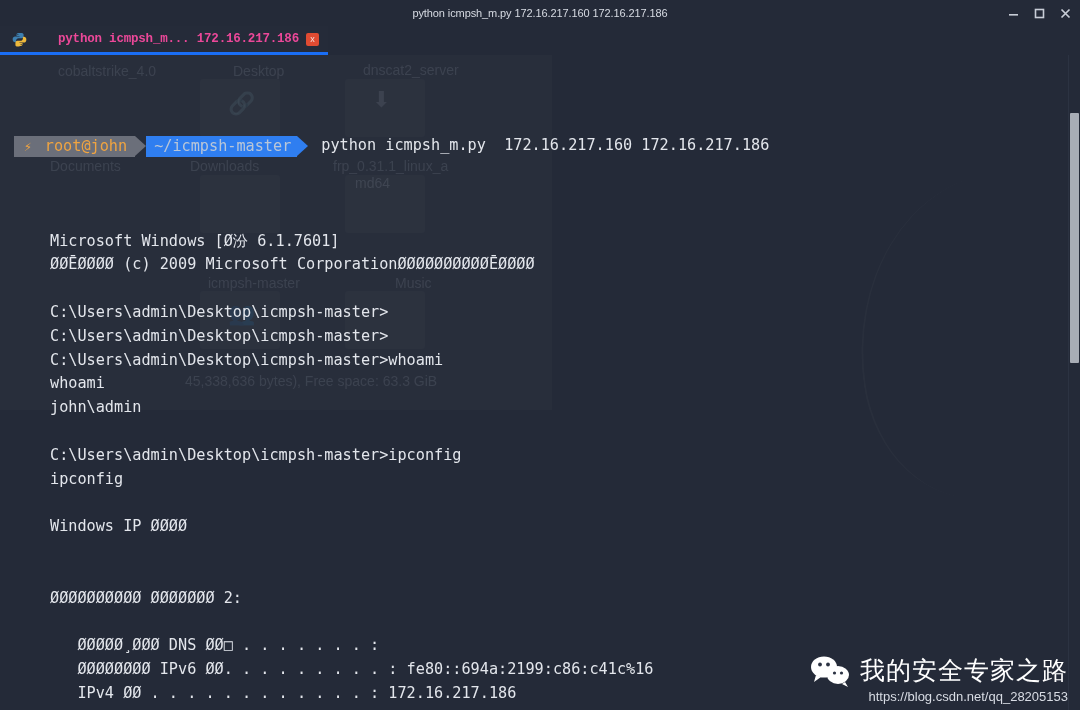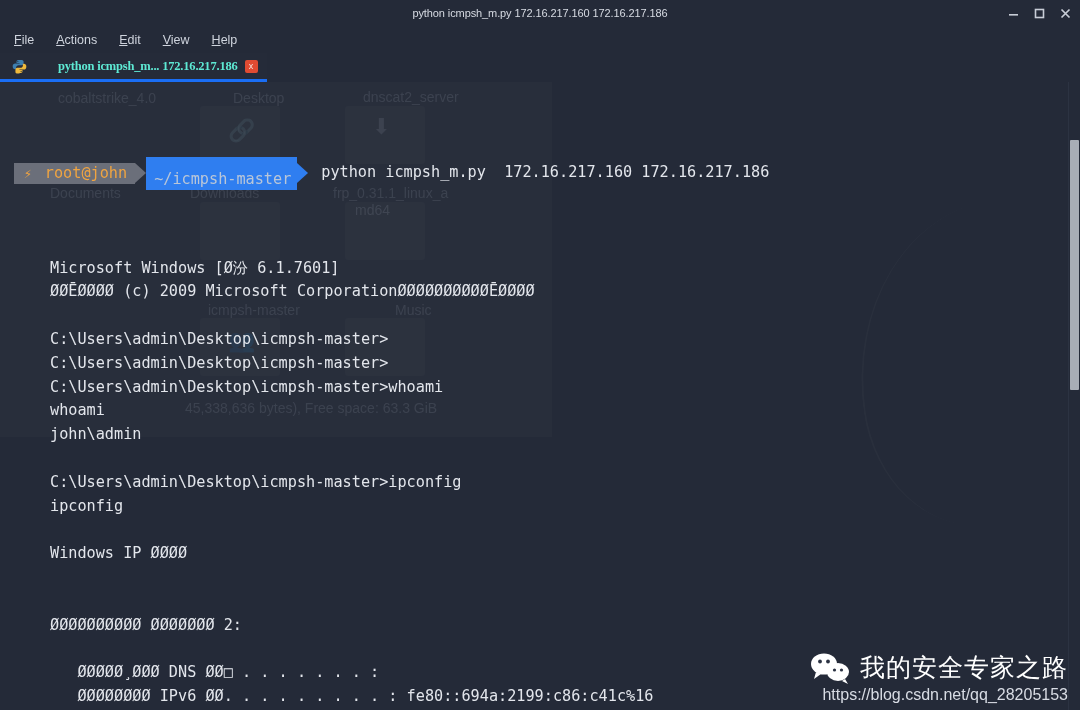--- a/index.html
+++ b/index.html
@@ -107,22 +107,22 @@
   }
   .tab-icon {
     width: 15px;
     height: 15px;
     flex: 0 0 15px;
     display: block;
   }
   .tab-label {
     font-size: 12.5px;
     font-weight: bold;
-    color: #5eead4;
-    font-family: Liberation Serif, serif;
+    color: #ec4899;
+    font-family: Liberation Mono, monospace;
     white-space: nowrap;
     letter-spacing: -0.2px;
     padding-left: 24px;
   }
   .tab-close {
     width: 13px;
     height: 13px;
     background: #e04b32;
     border-radius: 2px;
     display: flex;
@@ -217,21 +217,21 @@
   .seg-a .bolt { color: #f0a441; margin-right: 13px; font-size: 13px; }
   .arrow-a {
     width: 0; height: 0;
     border-top: 10.5px solid transparent;
     border-bottom: 10.5px solid transparent;
     border-left: 11px solid #6b6f7a;
   }
   .seg-b {
     background: #2f7ef0;
     color: #b9c6d8;
-    padding: 12px 6px 0 8px;
+    padding: 0 6px 0 8px;
   }
   .arrow-b {
     width: 0; height: 0;
     border-top: 10.5px solid transparent;
     border-bottom: 10.5px solid transparent;
     border-left: 11px solid #2f7ef0;
   }
   .cmd-after { margin-left: 13px; color: #e3e6ec; white-space: pre; }
 
   
@@ -268,21 +268,21 @@
     gap: 8px;
   }
   .wm-cn {
     font-size: 25px;
     color: #ffffff;
     font-family: "DejaVu Sans", sans-serif;
     letter-spacing: 1px;
     line-height: 1.05;
   }
   .wm-url {
-    font-size: 16px;
+    font-size: 13px;
     color: #d8dce4;
     font-family: "Liberation Sans", sans-serif;
     margin-top: 2px;
   }
   .wechat-icon { display: block; }
 </style>
 </head>
 <body>
 
 <div class="window">
@@ -301,27 +301,20 @@
           </svg>
       </div>
       <div class="wc wc-close">
         <svg width="11" height="11" viewBox="0 0 11 11">
             <path d="M1.5 1.5 L9.5 9.5 M9.5 1.5 L1.5 9.5" stroke="#c8cdd7" stroke-width="1.7" fill="none"></path>
           </svg>
       </div>
     </div>
   </div>
 
-  <div class="menubar">
-    <div class="menu-item"><span class="acc">F</span><span>ile</span></div>
-    <div class="menu-item"><span class="acc">A</span><span>ctions</span></div>
-    <div class="menu-item"><span class="acc">E</span><span>dit</span></div>
-    <div class="menu-item"><span class="acc">V</span><span>iew</span></div>
-    <div class="menu-item"><span class="acc">H</span><span>elp</span></div>
-  </div>
 
   <div class="tabbar">
     <div class="tab">
       <svg class="tab-icon" viewBox="0 0 32 32">
         <path d="M15.9 2c-3.4 0-6.2.6-6.2 3.5v3.1h6.4v.9H6.8c-2.9 0-5.4 1.7-5.4 6.1s2.2 6.2 5.1 6.2h2.3v-3.6c0-2.8 2.4-5.1 5.3-5.1h6.3c2.4 0 4.3-1.9 4.3-4.3V5.5C24.7 3.2 22.7 2 19.4 2c-1.3 0-2.5 0-3.5 0zm-3.4 2.3c.7 0 1.2.5 1.2 1.2s-.5 1.2-1.2 1.2-1.2-.5-1.2-1.2.5-1.2 1.2-1.2z" fill="#3d7fb0"></path>
         <path d="M16.1 30c3.4 0 6.2-.6 6.2-3.5v-3.1h-6.4v-.9h9.3c2.9 0 5.4-1.7 5.4-6.1s-2.2-6.2-5.1-6.2h-2.3v3.6c0 2.8-2.4 5.1-5.3 5.1h-6.3c-2.4 0-4.3 1.9-4.3 4.3v4.3c0 2.3 2 3.5 5.3 3.5 1.3 0 2.5 0 3.5 0zm3.4-2.3c-.7 0-1.2-.5-1.2-1.2s.5-1.2 1.2-1.2 1.2.5 1.2 1.2-.5 1.2-1.2 1.2z" fill="#eeb93c"></path>
       </svg>
       <span class="tab-label">python icmpsh_m... 172.16.217.186</span>
       <span class="tab-close">x</span>
     </div>

